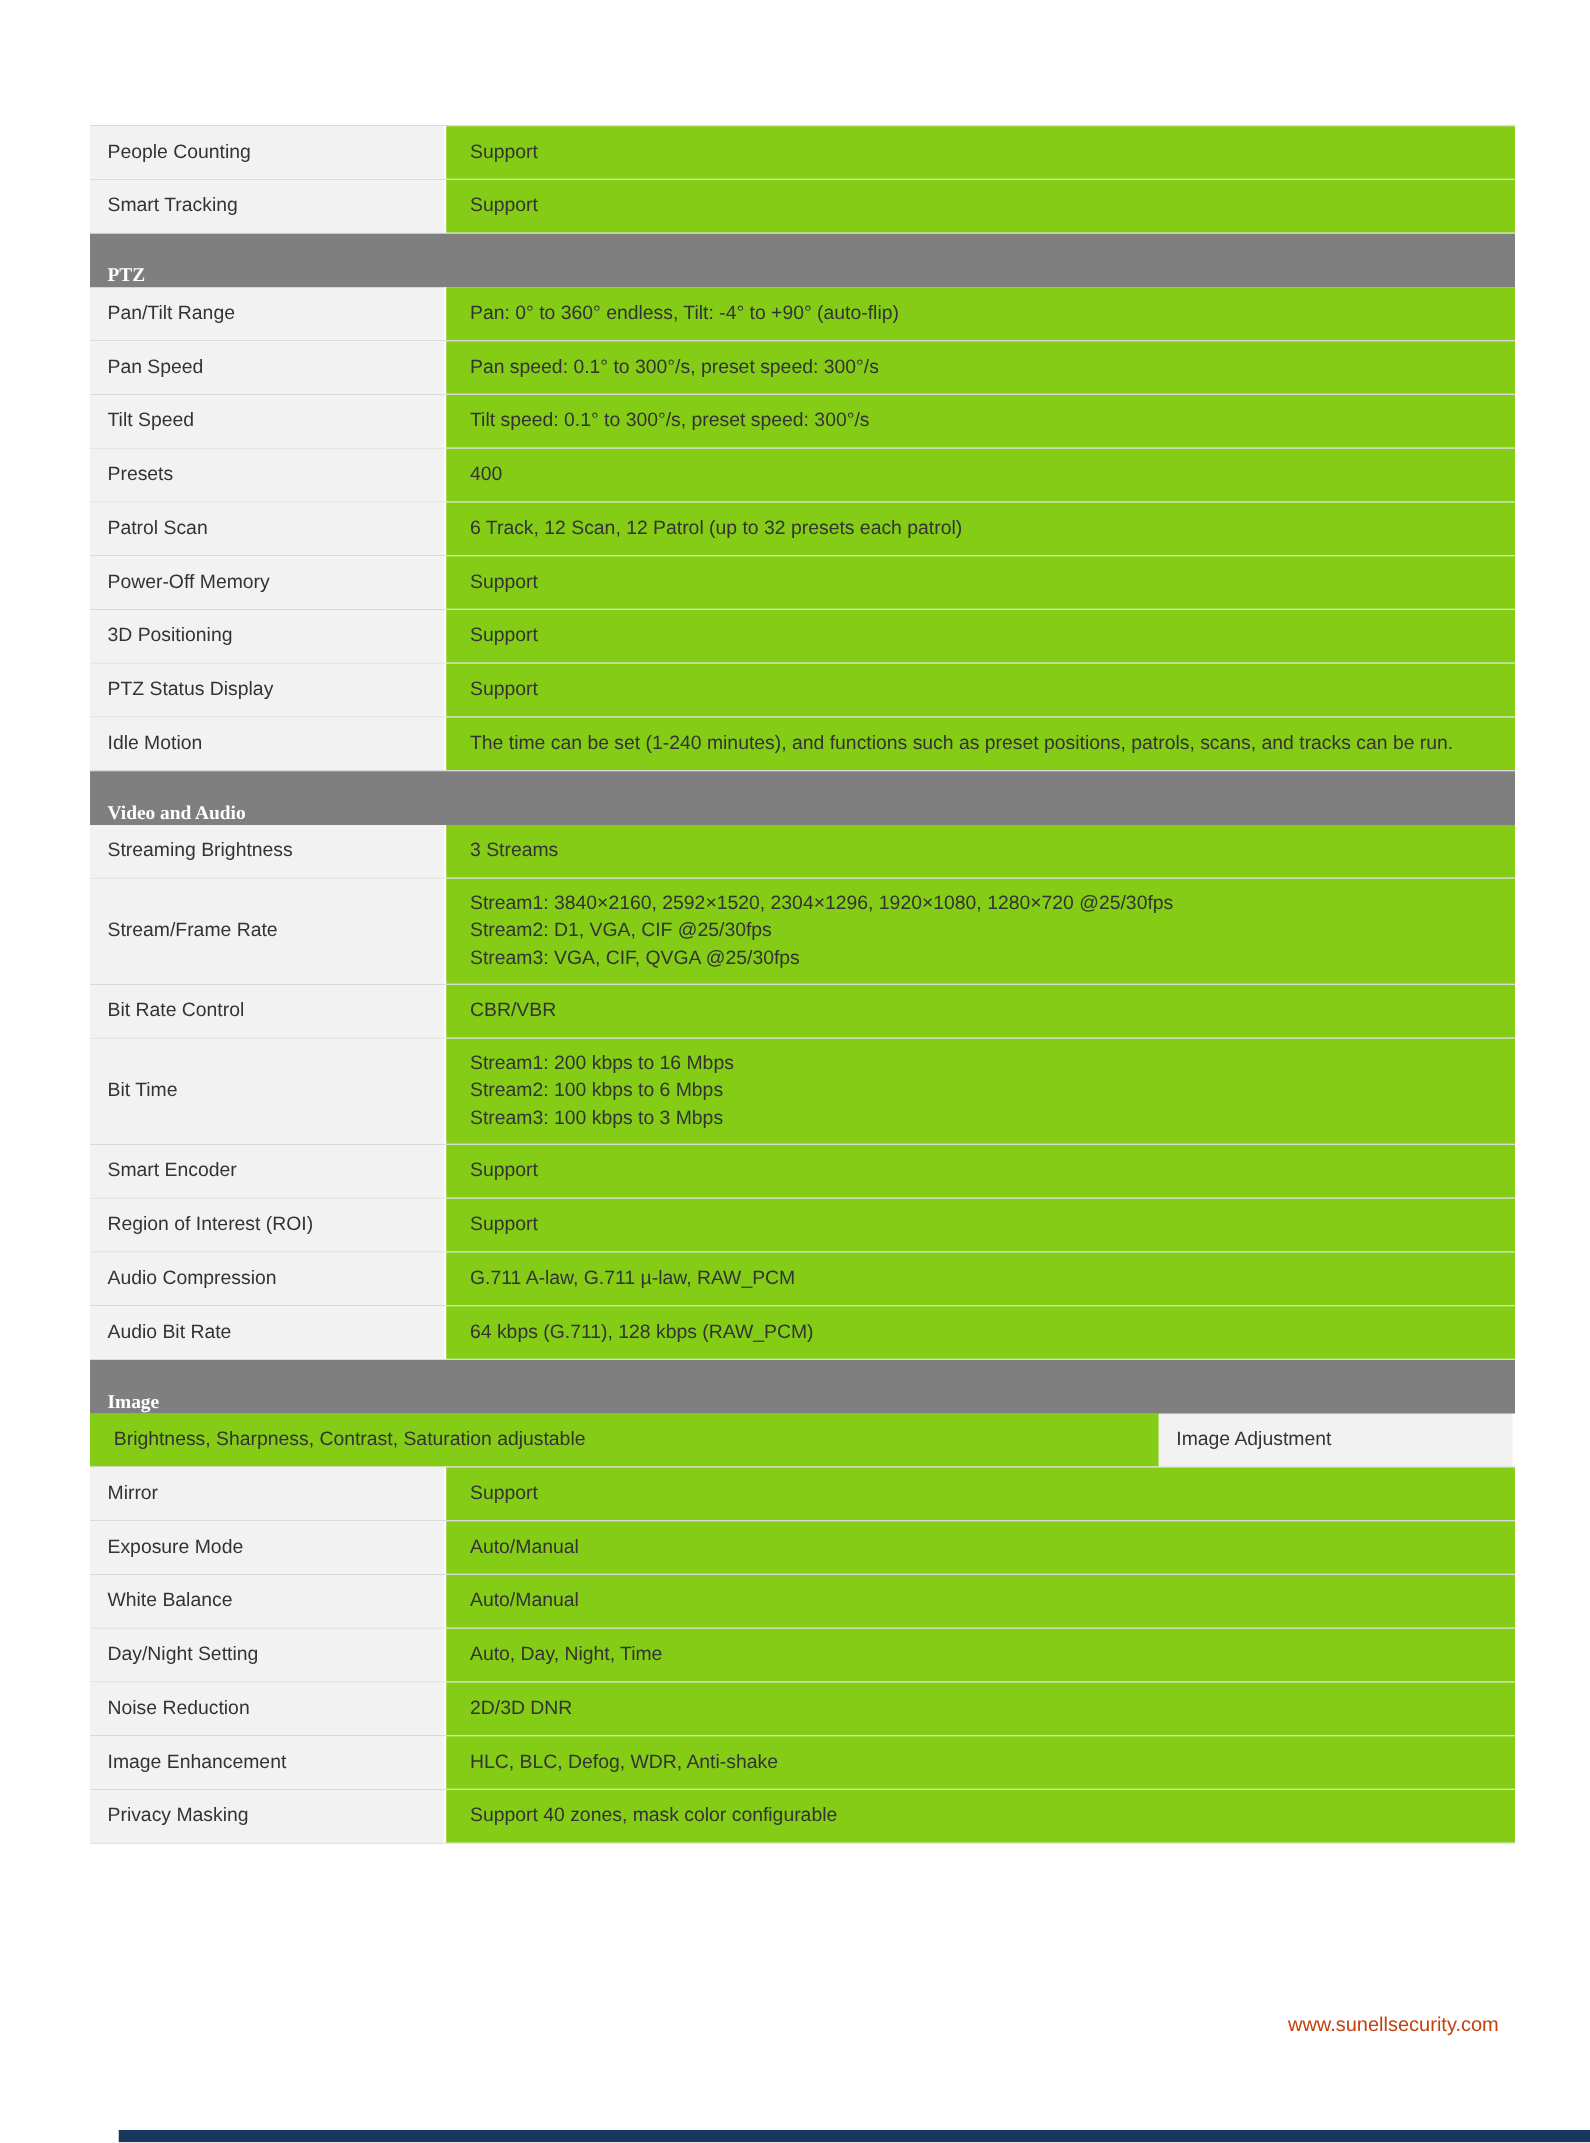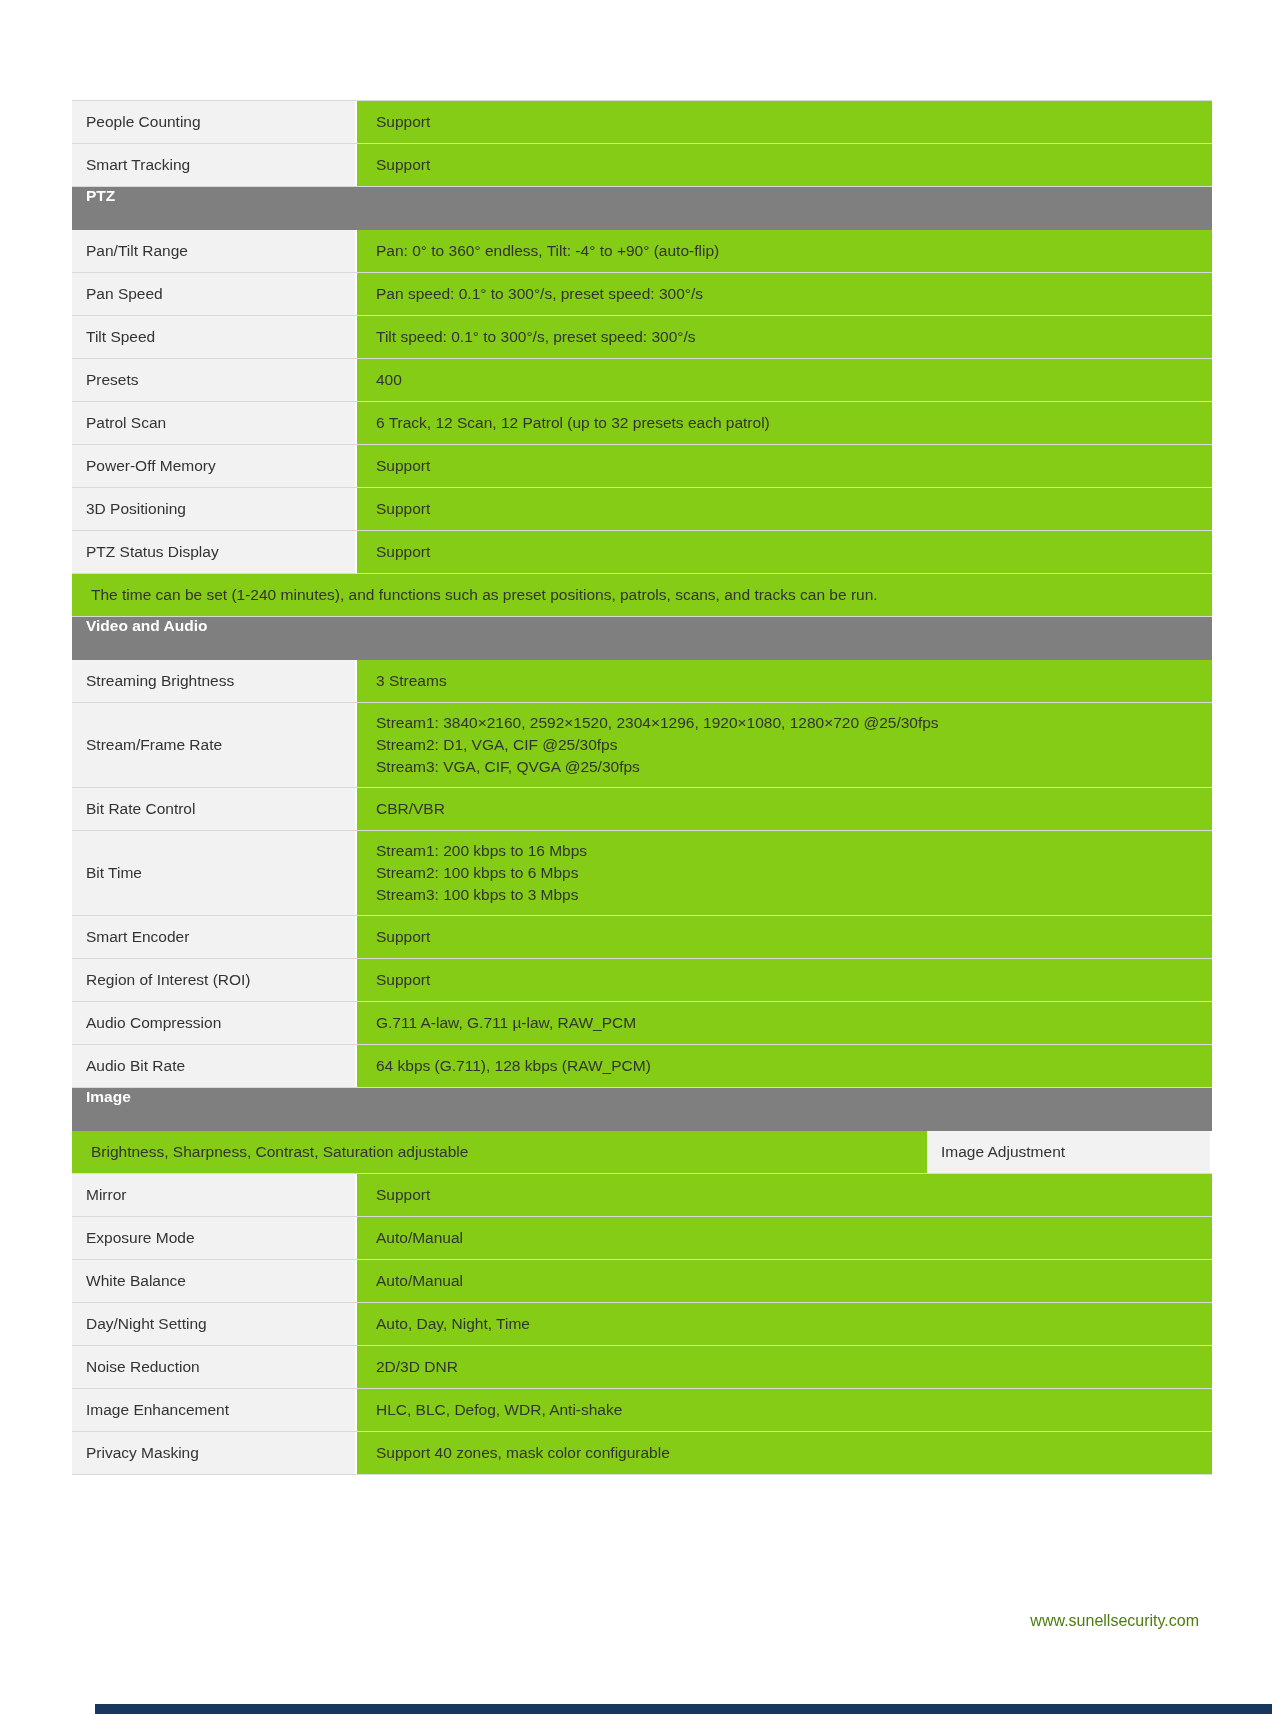--- a/index.html
+++ b/index.html
@@ -28,31 +28,32 @@
     font-size:15.5px; line-height:22px;
   }
   .label {
     flex:0 0 285px; width:285px;
     background:var(--label-col-bg, #f2f2f2);
     border-right:2px solid #ffffff;
   }
   .value { flex:1; padding-left:19px; background:#84cc16; }
   .vline { line-height:22px; }
   .section {
-    display:flex; align-items:flex-start;
+    display:flex; align-items:flex-end;
     min-height:43px;
     background:var(--section-header-bg, #7f7f7f);
     color:var(--section-header-text, #ffffff);
     font-weight:bold; font-size:15.5px;
     padding-left:14px;
+    font-family:Liberation Serif, serif;
   }
   .footer-url {
     position:absolute;
     top:1612px; right:73px;
-    font-size:16px; color:#4d7c0f;
+    font-size:16px; color:#c2410c;
   }
   .bottom-bar {
     position:absolute;
     left:95px; right:0; bottom:0; height:10px;
     background:var(--footer-bar, #17375e);
   }
 </style>
 </head>
 <body>
 
@@ -95,20 +96,21 @@
       </div>
       <div class="row">
         <div class="cell label">3D Positioning</div>
         <div class="cell value">Support</div>
       </div>
       <div class="row">
         <div class="cell label">PTZ Status Display</div>
         <div class="cell value">Support</div>
       </div>
       <div class="row">
+        <div class="cell label">Idle Motion</div>
         <div class="cell value">The time can be set (1-240 minutes), and functions such as preset positions, patrols, scans, and tracks can be run.</div>
       </div>
       <div class="section">
         <span>Video and Audio</span>
       </div>
       <div class="row">
         <div class="cell label">Streaming Brightness</div>
         <div class="cell value">3 Streams</div>
       </div>
       <div class="row">

